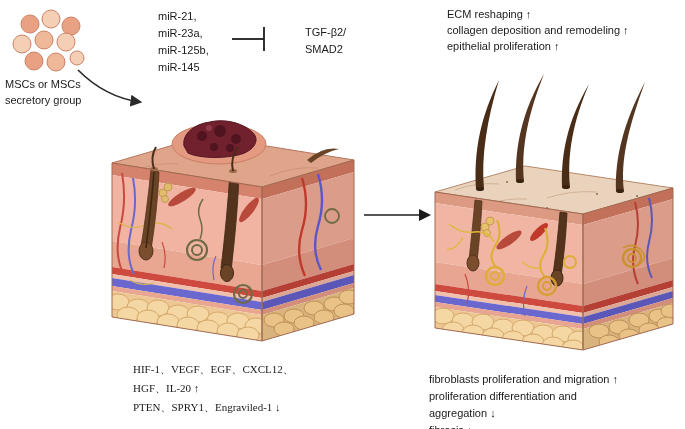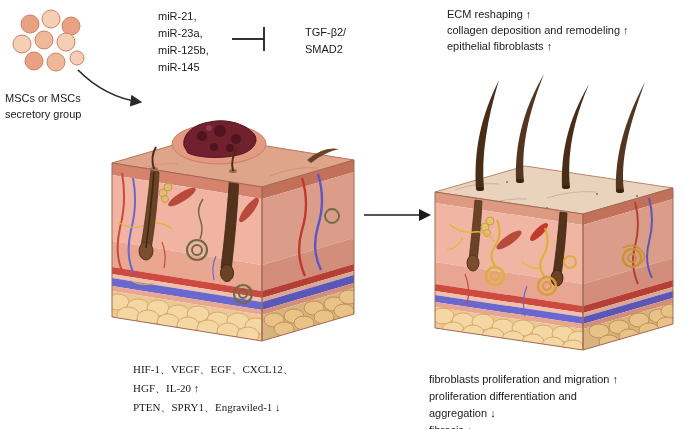--- a/index.html
+++ b/index.html
@@ -3,21 +3,21 @@
 <meta charset="utf-8">
 <style>
   html,body{margin:0;padding:0;background:#fff;}
   .canvas{
     position:relative;width:685px;height:429px;background:#ffffff;
     font-family:"Liberation Sans",sans-serif;color:var(--text-color,#1b1b1b);
     overflow:hidden;
   }
   .txt{position:absolute;font-size:11px;line-height:17px;white-space:nowrap;}
   .txt div{white-space:nowrap;}
-  .msc-label{left:5px;top:90px;line-height:16px;}
+  .msc-label{left:5px;top:76px;line-height:16px;}
   .mirna{left:158px;top:8px;line-height:17px;}
   .tgf{left:277px;top:24px;line-height:17px;margin-left:28px;}
   .ecm{left:447px;top:6px;line-height:16px;}
   .factors{left:133px;top:360px;line-height:19px;font-family:Liberation Serif, serif;}
   .outcomes{left:429px;top:357px;line-height:17px;margin-top:14px;}
   svg.abs{position:absolute;}
   .msc-cluster{left:6px;top:6px;width:152px;height:104px;}
   .inhibit{left:232px;top:24px;width:44px;height:32px;}
   .left-block{left:102px;top:98px;width:260px;height:250px;}
   .main-arrow{left:364px;top:206px;width:68px;height:18px;}
@@ -66,21 +66,21 @@
   </svg>
 
   <div class="txt tgf">
     <div>TGF-β2/</div>
     <div>SMAD2</div>
   </div>
 
   <div class="txt ecm">
     <div>ECM reshaping ↑</div>
     <div>collagen deposition and remodeling ↑</div>
-    <div>epithelial fibroblasts ↑</div>
+    <div>epithelial proliferation ↑</div>
   </div>
 
   <svg class="abs left-block" viewBox="0 0 260 250">
     <defs>
       <clipPath id="lb-front">
           <polygon points="10,65 160,89 160,243 10,219"></polygon>
         </clipPath>
       <clipPath id="lb-right">
           <polygon points="160,89 252,62 252,216 160,243"></polygon>
         </clipPath>

